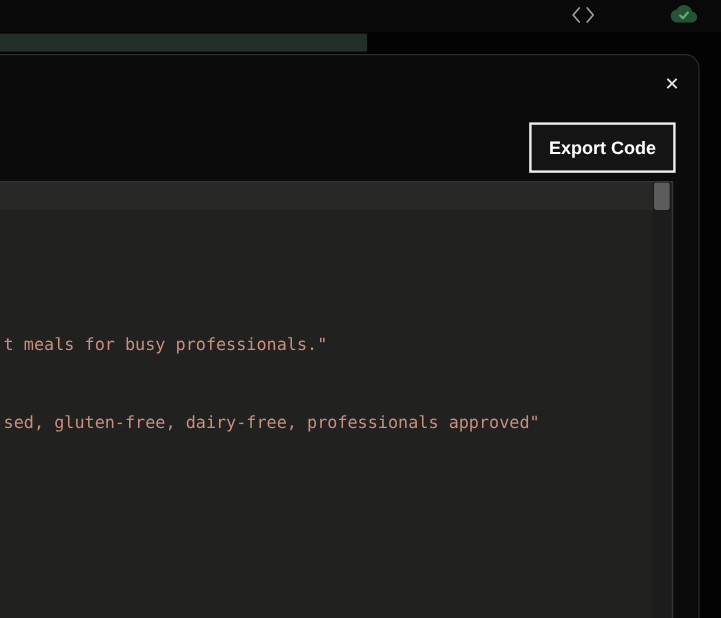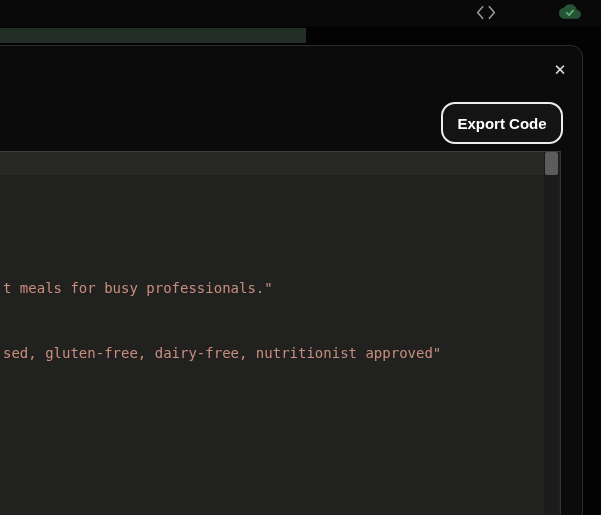--- a/index.html
+++ b/index.html
@@ -15,21 +15,21 @@
   .tab-strip{position:absolute;left:0;top:28px;width:306px;height:15px;background:#212f26;}
 
   
   .modal{position:absolute;left:-16px;top:45px;width:599px;height:484px;
          background:#0b0b0b;border:1px solid #2b2b2b;border-radius:0 12px 0 0;box-sizing:border-box;}
   .close-btn{position:absolute;left:562px;top:11px;width:26px;height:26px;
              background:transparent;border:none;color:#e6e6e6;font-size:15px;
              font-family:"DejaVu Sans", sans-serif;cursor:pointer;padding:0;
              display:flex;align-items:center;justify-content:center;}
   .export-btn{position:absolute;left:456px;top:56px;width:122px;height:42px;
-              background:#141414;border:2px solid #ededed;border-radius:14px;
+              background:#141414;border:2px solid #ededed;border-radius:0;
               color:#ffffff;font-size:15px;font-weight:700;cursor:pointer;
               font-family:"Liberation Sans", sans-serif;box-sizing:border-box;}
 
   
   .editor{position:absolute;left:0;top:105px;width:575px;height:379px;
           background:#212120;border-top:1px solid #3e3e3e;border-right:1px solid #333333;
           box-sizing:content-box;overflow:hidden;cursor:text;}
   .active-line{position:absolute;left:0;top:0;width:560px;height:23px;background:#282827;}
   .code-line{position:absolute;left:18px;white-space:pre;
              font-family:"DejaVu Sans Mono", monospace;font-size:14px;line-height:16px;}
@@ -64,21 +64,21 @@
 
     <button class="close-btn">✕</button>
 
     <button class="export-btn">Export Code</button>
 
     <div class="editor">
       <div class="active-line"></div>
 
       <div class="code-line line-0" style="color: rgb(201, 142, 126);">t meals for busy professionals."</div>
 
-      <div class="code-line line-1" style="color: rgb(201, 142, 126);">sed, gluten-free, dairy-free, nutritionist approved"</div>
+      <div class="code-line line-1" style="color: rgb(201, 142, 126);">sed, gluten-free, dairy-free, professionals approved"</div>
 
       <div class="scrollbar">
         <div class="thumb"></div>
       </div>
     </div>
 
   </div>
 </div>
 
 </body></html>

